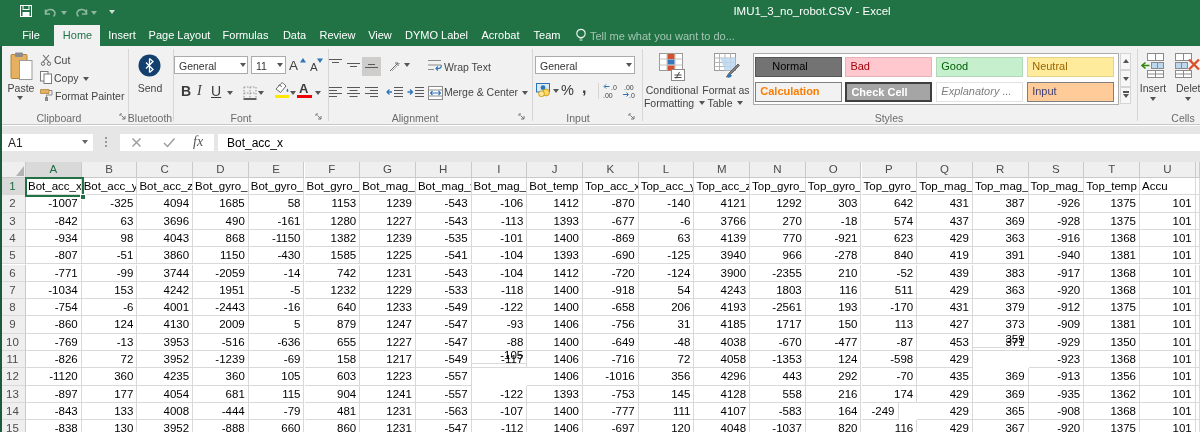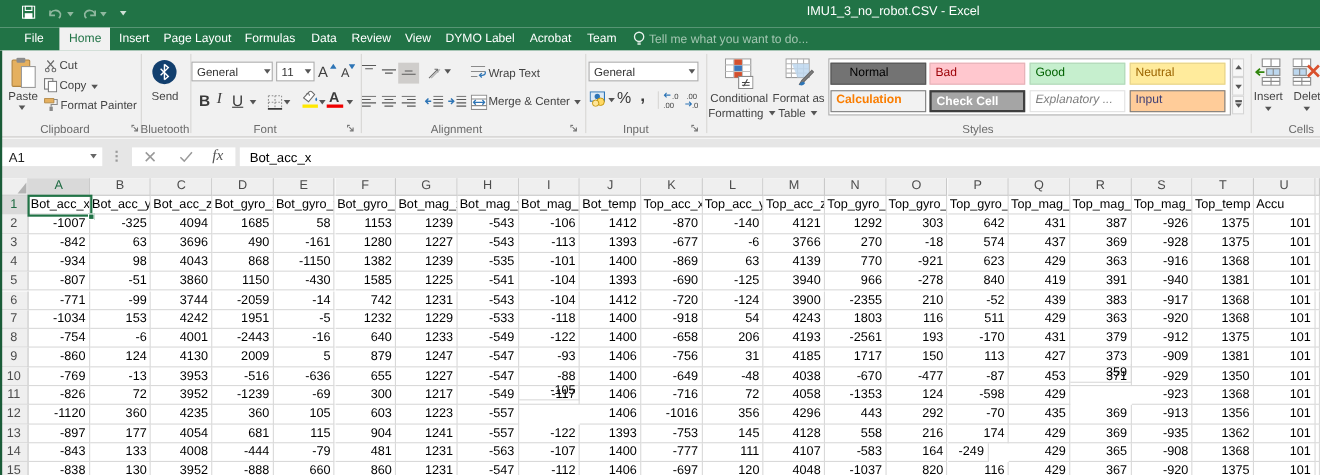--- a/index.html
+++ b/index.html
@@ -556,21 +556,21 @@
 <div class="cell" style="left:972.9px;top:333.7px;width:55.7px;height:17.3px;line-height:16.3px">371</div>
 <div class="cell" style="left:1028.6px;top:333.7px;width:55.7px;height:17.3px;line-height:16.3px">-929</div>
 <div class="cell" style="left:1084.3px;top:333.7px;width:55.7px;height:17.3px;line-height:16.3px">1350</div>
 <div class="cell" style="left:1140.0px;top:333.7px;width:55.7px;height:17.3px;line-height:16.3px">101</div>
 <div class="cell" style="left:1195.7px;top:333.7px;width:4.3px;height:17.3px;line-height:16.3px"></div>
 <div class="cell" style="left:26.0px;top:351.0px;width:55.7px;height:17.3px;line-height:16.3px">-826</div>
 <div class="cell" style="left:81.7px;top:351.0px;width:55.7px;height:17.3px;line-height:16.3px">72</div>
 <div class="cell" style="left:137.4px;top:351.0px;width:55.7px;height:17.3px;line-height:16.3px">3952</div>
 <div class="cell" style="left:193.1px;top:351.0px;width:55.7px;height:17.3px;line-height:16.3px">-1239</div>
 <div class="cell" style="left:248.8px;top:351.0px;width:55.7px;height:17.3px;line-height:16.3px">-69</div>
-<div class="cell" style="left:304.5px;top:351.0px;width:55.7px;height:17.3px;line-height:16.3px">300</div>
+<div class="cell" style="left:304.5px;top:351.0px;width:55.7px;height:17.3px;line-height:16.3px">158</div>
 <div class="cell" style="left:360.2px;top:351.0px;width:55.7px;height:17.3px;line-height:16.3px">1217</div>
 <div class="cell" style="left:415.9px;top:351.0px;width:55.7px;height:17.3px;line-height:16.3px">-549</div>
 <div class="cell" style="left:471.6px;top:351.0px;width:55.7px;height:17.3px;line-height:16.3px">-117</div>
 <div class="cell" style="left:527.3px;top:351.0px;width:55.7px;height:17.3px;line-height:16.3px">1406</div>
 <div class="cell" style="left:583.0px;top:351.0px;width:55.7px;height:17.3px;line-height:16.3px">-716</div>
 <div class="cell" style="left:638.7px;top:351.0px;width:55.7px;height:17.3px;line-height:16.3px">72</div>
 <div class="cell" style="left:694.4px;top:351.0px;width:55.7px;height:17.3px;line-height:16.3px">4058</div>
 <div class="cell" style="left:750.1px;top:351.0px;width:55.7px;height:17.3px;line-height:16.3px">-1353</div>
 <div class="cell" style="left:805.8px;top:351.0px;width:55.7px;height:17.3px;line-height:16.3px">124</div>
 <div class="cell" style="left:861.5px;top:351.0px;width:55.7px;height:17.3px;line-height:16.3px">-598</div>

